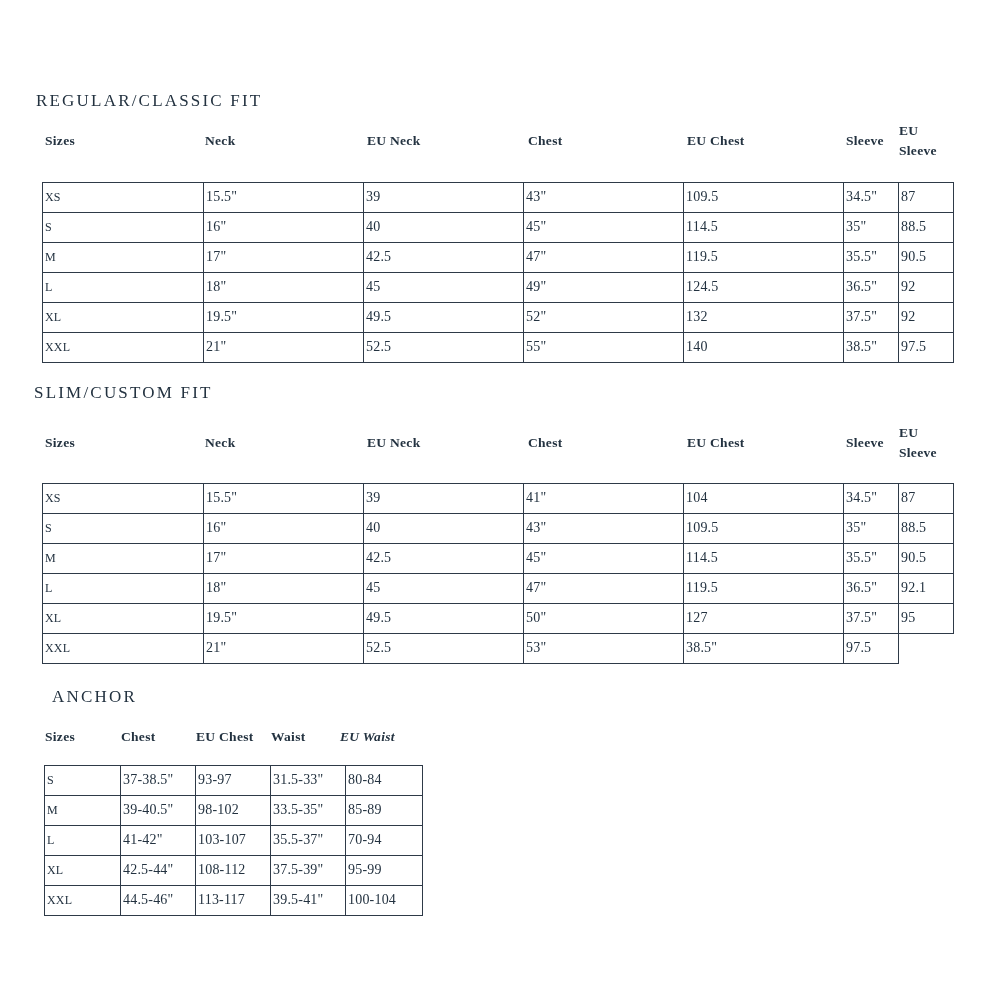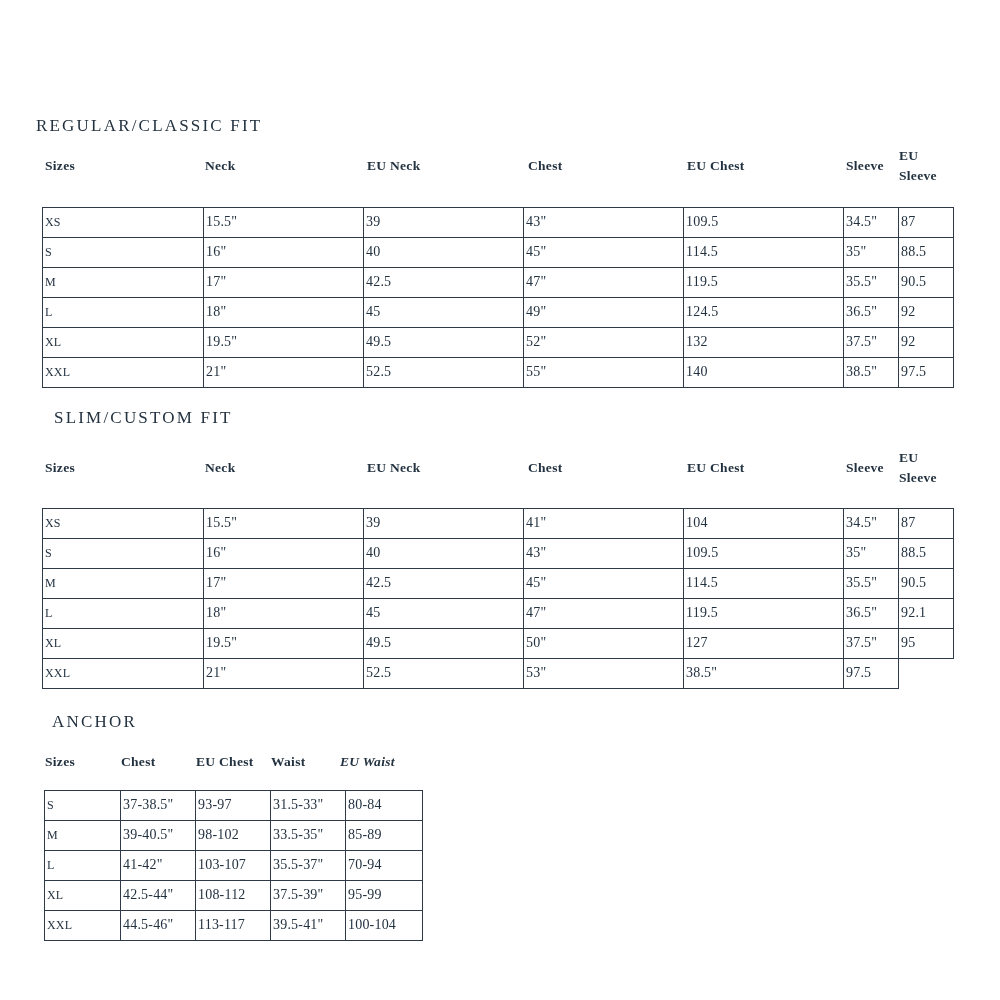--- a/index.html
+++ b/index.html
@@ -17,33 +17,32 @@
     position:relative;
     width:1000px;
     height:1000px;
     background:var(--bg);
     overflow:hidden;
   }
   .sheet-section{
     position:absolute;
     inset:0;
     pointer-events:none;
-    margin-top:25px;
   }
   .section-title{
     position:absolute;
     margin:0;
     font-size:17px;
     font-weight:400;
     letter-spacing:2.2px;
     color:var(--ink);
     white-space:nowrap;
   }
   #sec0 .section-title{left:36px;top:91px;}
-  #sec1 .section-title{left:54px;top:383px;}
+  #sec1 .section-title{left:34px;top:383px;}
   #sec2 .section-title{left:52px;top:687px;}
   .header-row{
     position:absolute;
     left:0;
     width:100%;
     height:0;
   }
   .col-header{
     position:absolute;
     top:0;

